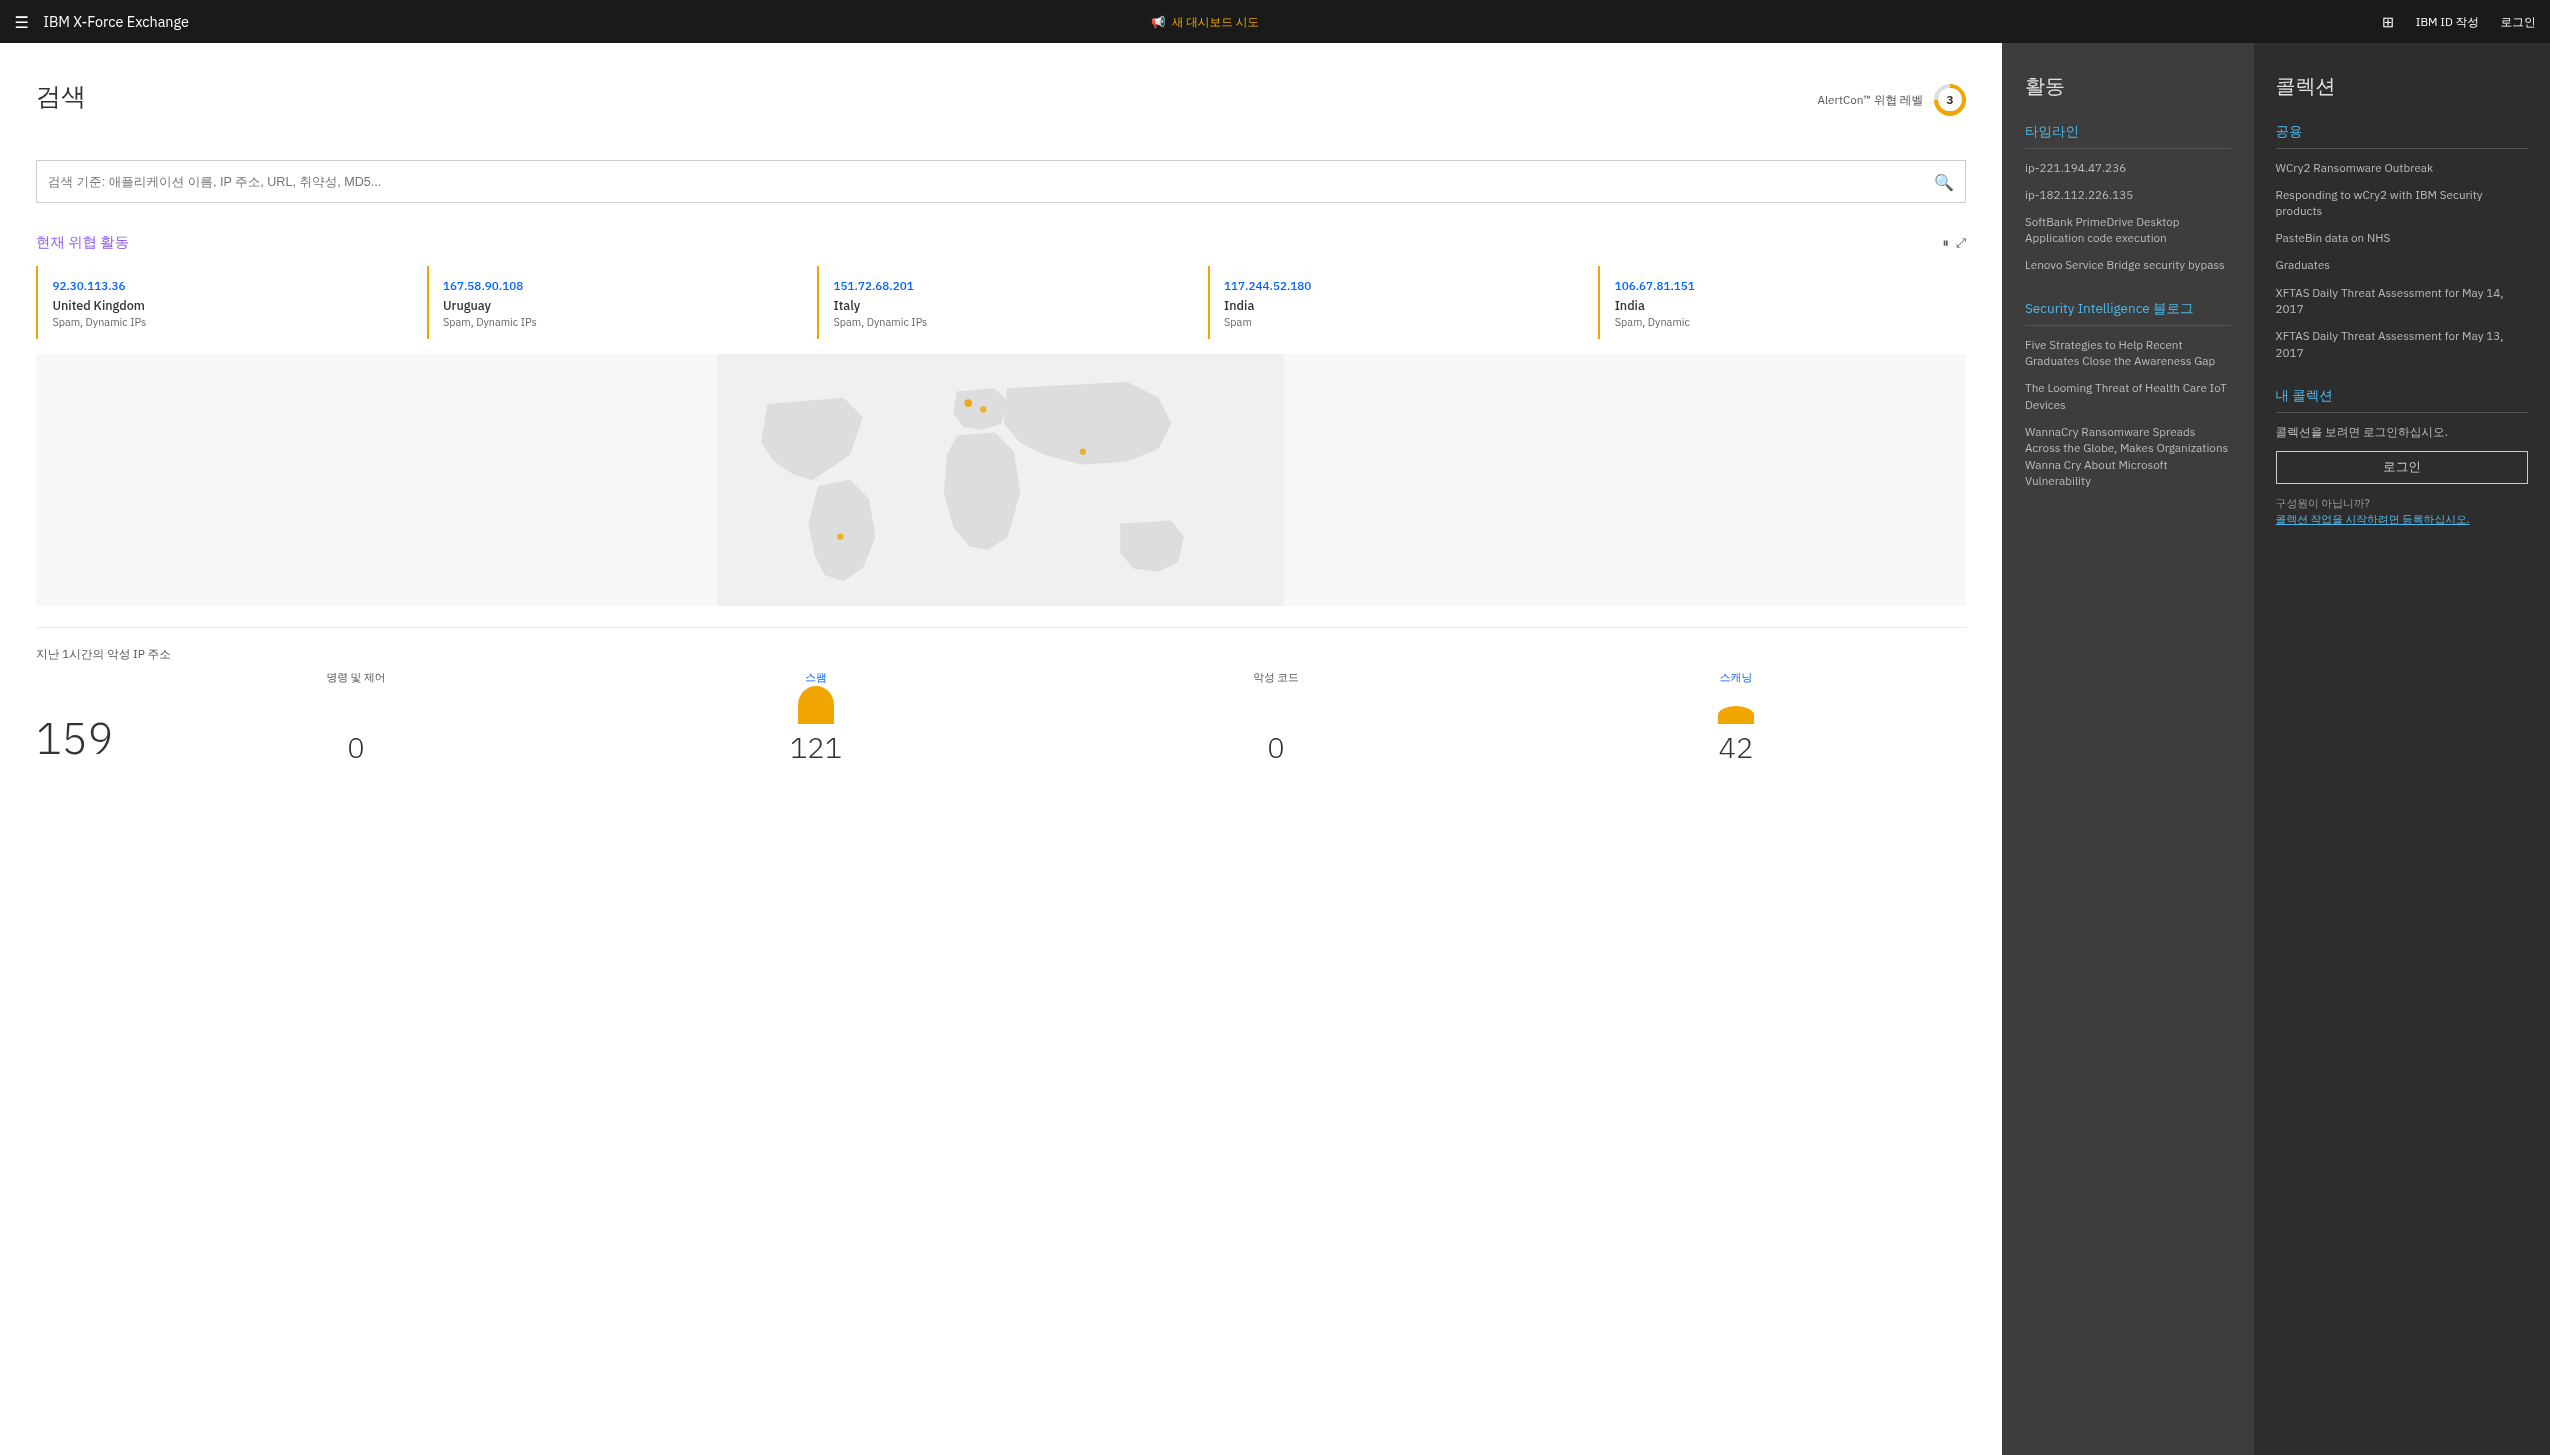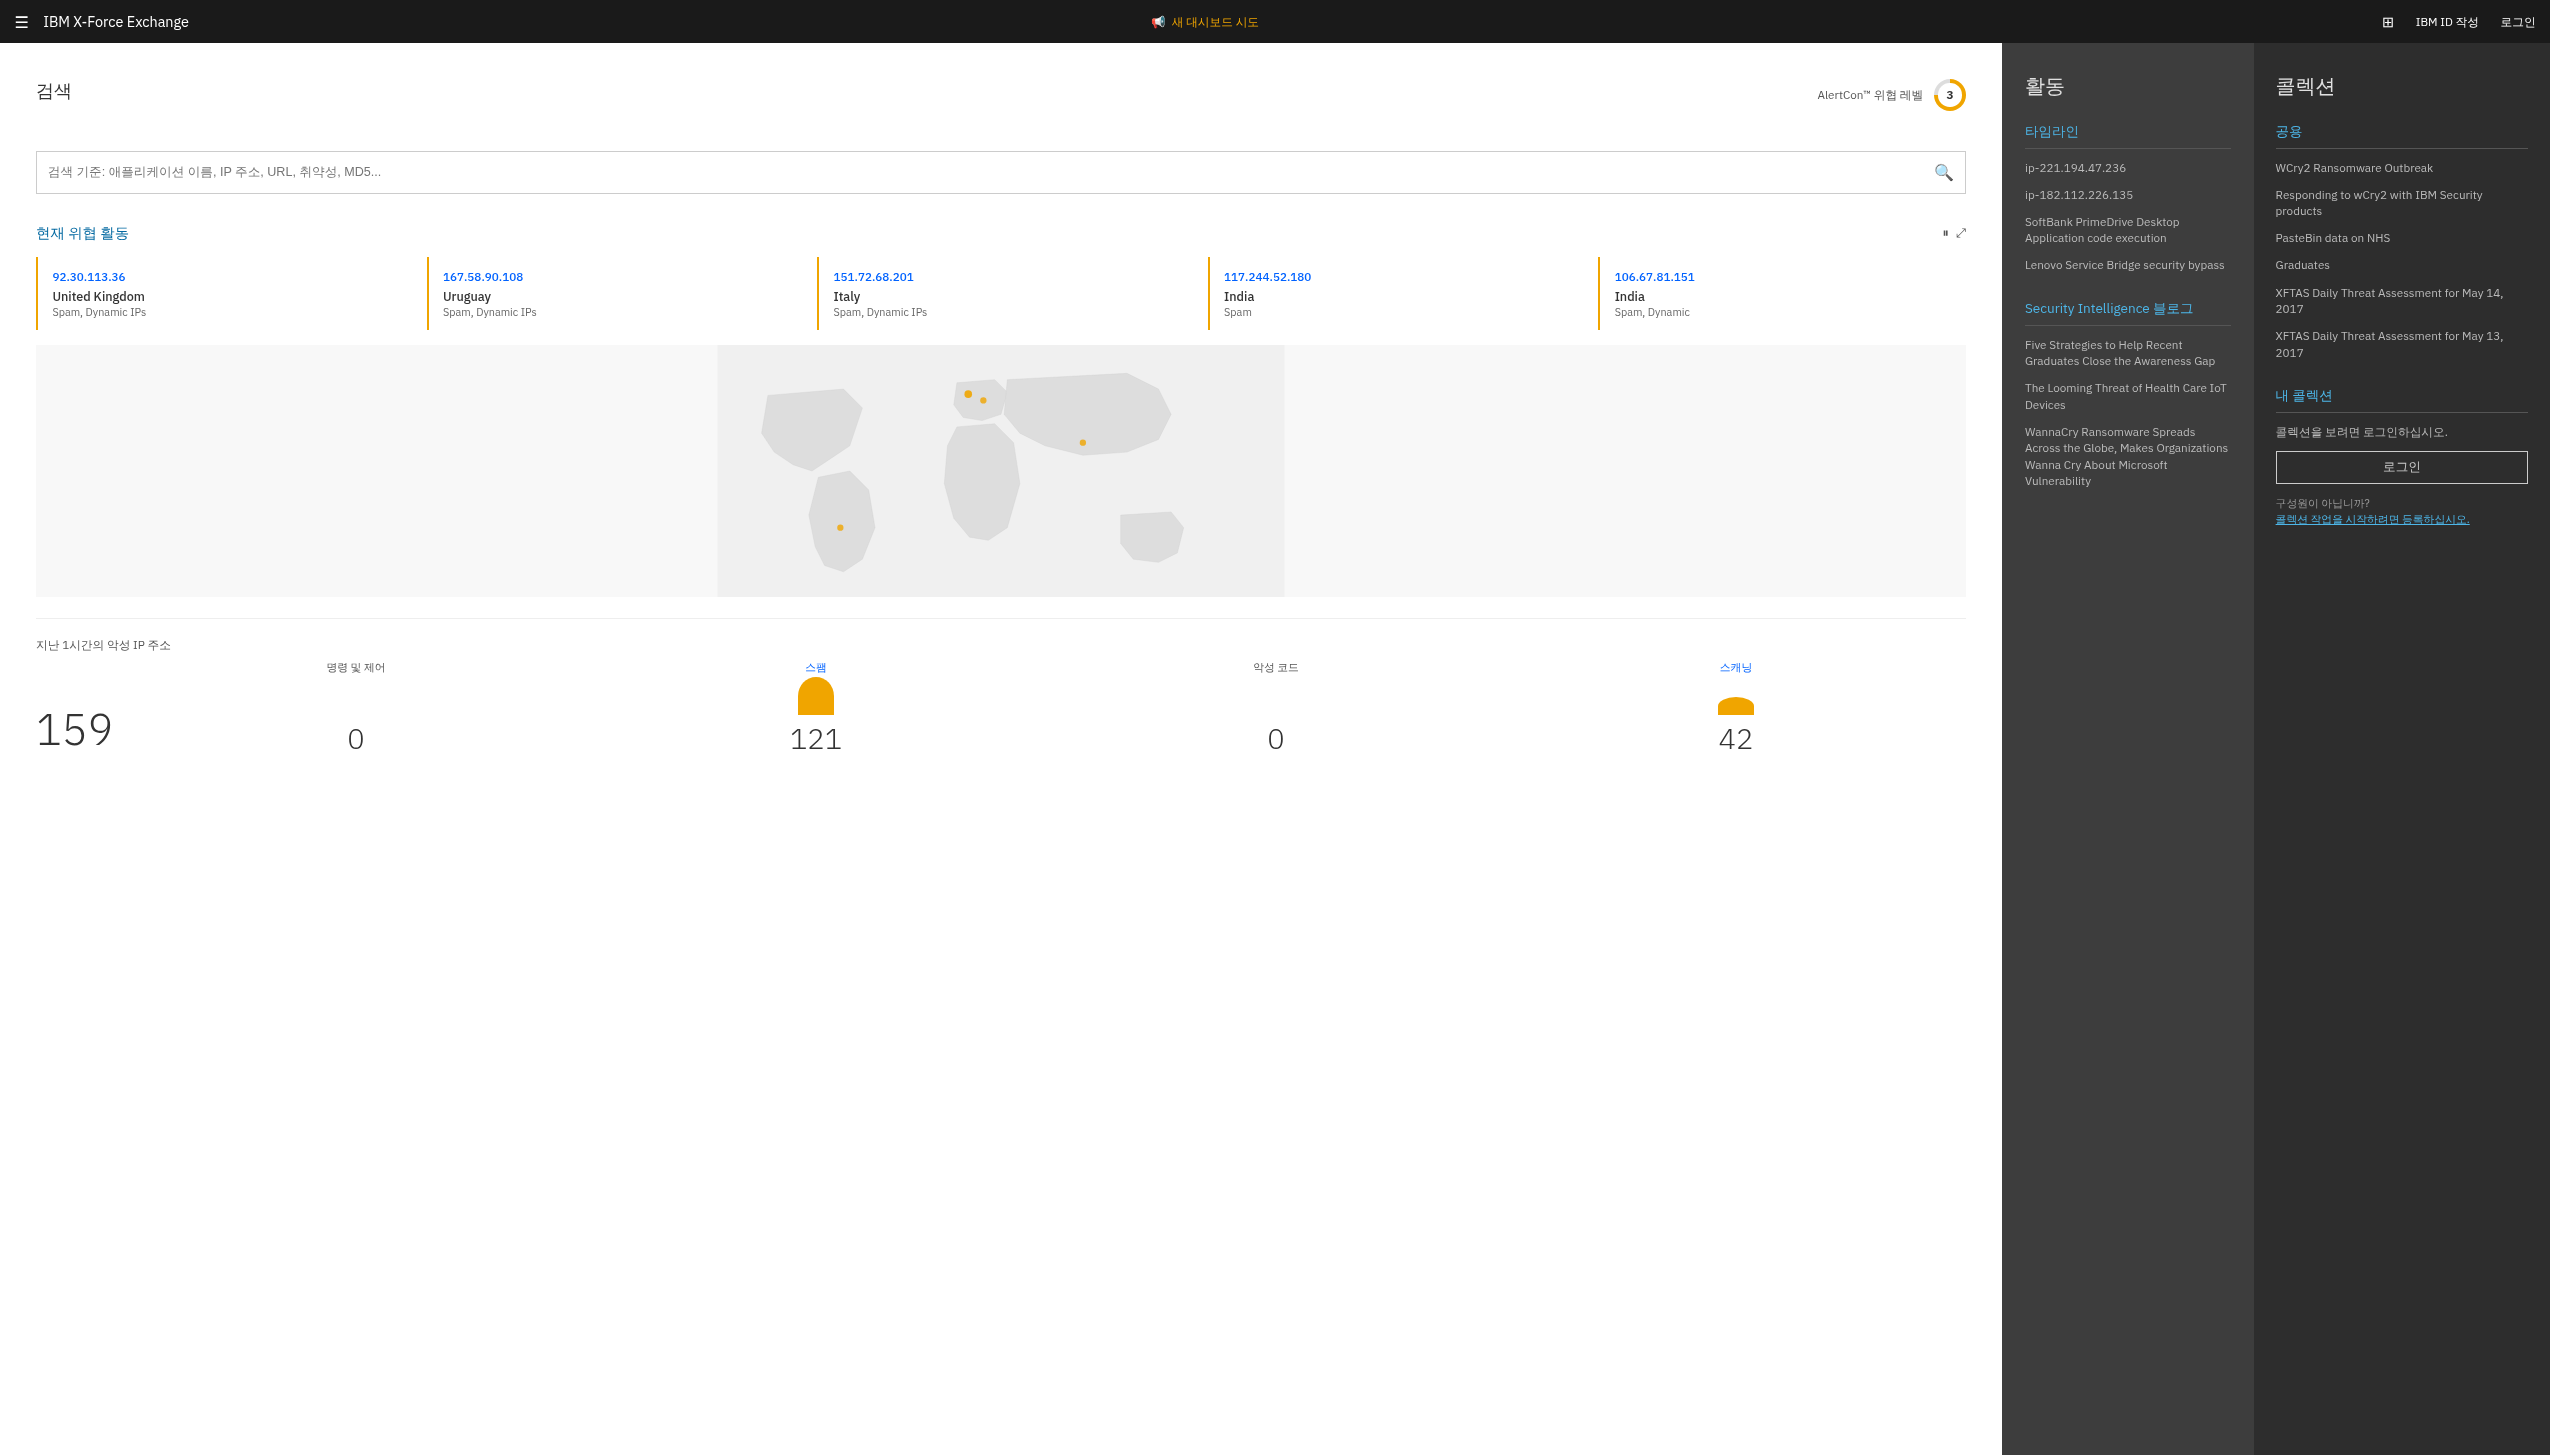--- a/index.html
+++ b/index.html
@@ -26,21 +26,21 @@
     
     .main { flex: 1; background: #fff; padding: 36px 36px 18px 36px; overflow-y: auto; min-width: 0; }
 
     
     .activity-panel { width: 252px; background: #3d3d3d; color: #ccc; padding: 29px 23px; overflow-y: auto; }
 
     
     .collections-panel { width: 296px; background: #2d2d2d; color: #ccc; padding: 29px 21.6px; overflow-y: auto; }
 
     
-    .search-title { font-size: 18px; color: #333; font-weight: 300; margin-bottom: 18px; }
+    .search-title { font-size: 25px; color: #333; font-weight: 300; margin-bottom: 18px; }
     .search-bar-row { display: flex; align-items: center; justify-content: space-between; margin-bottom: 29px; }
     .alertcon-circle {
       width: 32px; height: 32px; border-radius: 50%;
       background: conic-gradient(#f0a500 0% 75%, #ddd 75% 100%);
       display: flex; align-items: center; justify-content: center;
       font-weight: bold; font-size: 12.6px; color: #333;
       position: relative;
     }
     .alertcon-circle-inner {
       width: 23.4px; height: 23.4px; background: #fff; border-radius: 50%;
@@ -50,21 +50,21 @@
     }
     .search-input-wrapper {
       position: relative; width: 100%; border: 0.9px solid #ccc; background: #fff;
       display: flex; align-items: center; padding: 0 10.8px; height: 43px;
     }
     .search-input { border: none; outline: none; width: 100%; font-size: 12.6px; color: #8b5cf6; background: transparent; }
     .search-icon { color: #555; font-size: 16px; cursor: pointer; }
 
     
     .threat-header { display: flex; align-items: center; justify-content: space-between; margin-bottom: 14.4px; }
-    .threat-title { font-size: 14.4px; font-weight: 500; color: #0369a1; }
+    .threat-title { font-size: 14.4px; font-weight: 500; color: #8b5cf6; }
     .threat-controls { display: flex; gap: 7.2px; align-items: center; }
     .pause-icon { color: #555; font-size: 12.6px; cursor: pointer; }
     .expand-icon { color: #555; font-size: 12.6px; cursor: pointer; }
 
     .threat-cards { display: flex; gap: 12px; margin-bottom: 14.4px; }
     .threat-card {
       flex: 1; padding: 10.8px 14.4px; border-left: 2.7px solid #f0a500; margin-right: 10.8px;
     }
     .threat-card:last-child { margin-right: 0; }
     .threat-ip { color: #0062ff; font-size: 11.7px; text-decoration: none; font-weight: 500; }

